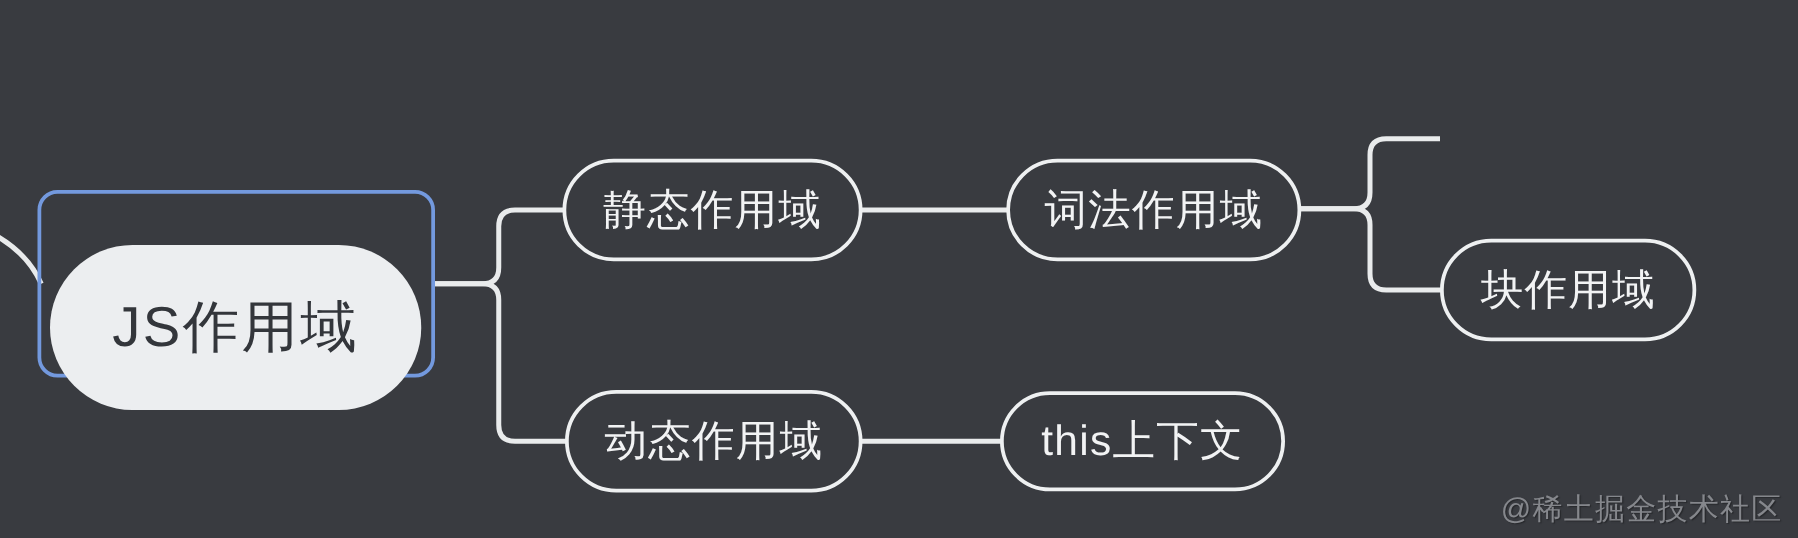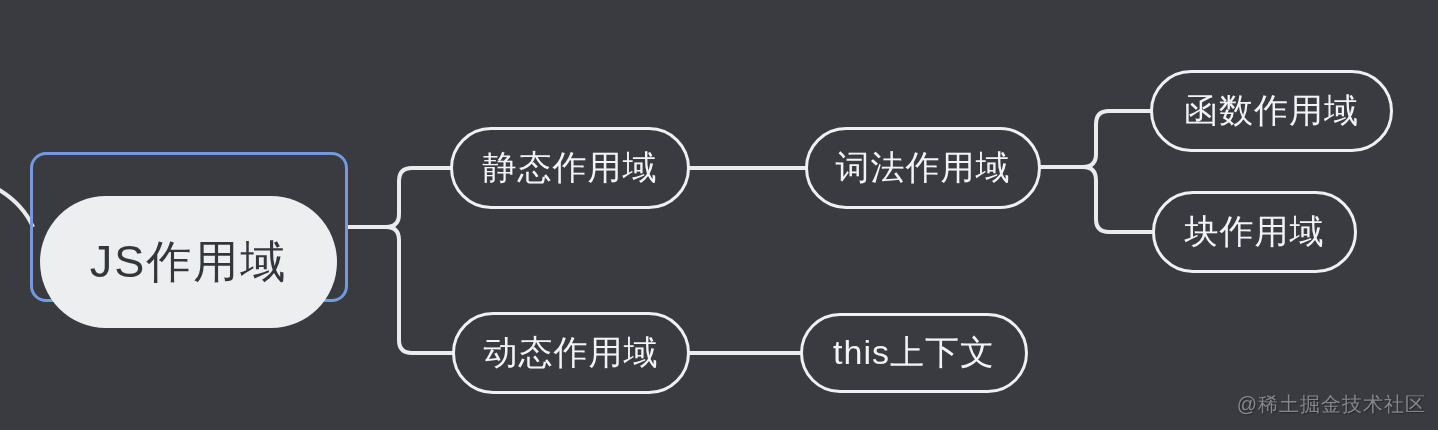--- a/index.html
+++ b/index.html
@@ -69,21 +69,21 @@
   .n-static  {left:450px;top:127px;width:240px;height:82px;}
   .n-lexical {left:805px;top:127px;width:236px;height:82px;}
   .n-function{left:1150px;top:70px;width:243px;height:82px;}
   .n-block   {left:1152px;top:191px;width:205px;height:82px;}
   .n-dynamic {left:452px;top:312px;width:238px;height:82px;}
   .n-this    {left:800px;top:313px;width:228px;height:80px;}
   .watermark{
     position:absolute;
     right:12px;
     top:391px;
-    font-size:20px;
+    font-size:24px;
     letter-spacing:1px;
     color:var(--watermark);
     text-shadow:1px 1px 1px rgba(0,0,0,0.35);
   }
 </style>
 </head>
 <body>
 
 <div class="canvas">
 
@@ -98,21 +98,20 @@
   </svg>
 
   <div class="selection-frame"></div>
 
   <div class="node root-node">JS作用域</div>
 
   <div class="node n-lexical">词法作用域</div>
 
   <div class="node n-static">静态作用域</div>
 
-  <div class="node n-function">函数作用域</div>
 
   <div class="node n-block">块作用域</div>
 
   <div class="node n-dynamic">动态作用域</div>
 
   <div class="node n-this">this上下文</div>
 
   <div class="watermark">@稀土掘金技术社区</div>
 
 </div>

